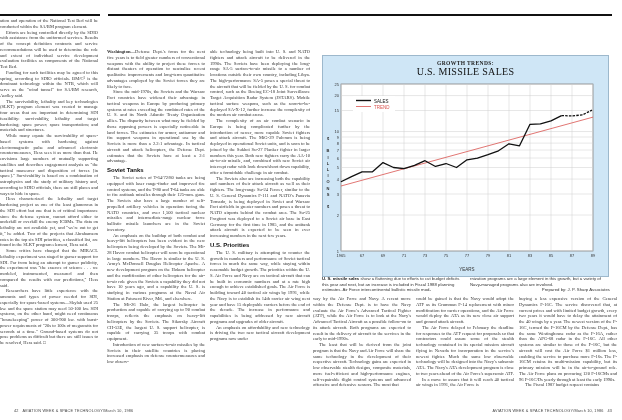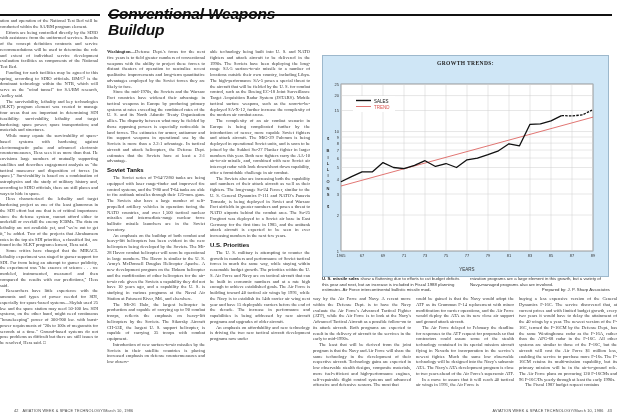--- a/index.html
+++ b/index.html
@@ -21,21 +21,20 @@
   .footer{position:absolute;top:409px;font-family:"Liberation Sans",sans-serif;font-size:3.8px;color:#444;letter-spacing:.2px;}
   svg text{font-family:"Liberation Sans",sans-serif;}
 </style>
 </head>
 <body>
 
 <div class="rule" style="left:0;top:14px;width:100px;"></div>
 <div class="rule" style="left:108px;top:14px;width:504px;"></div>
 
 <div class="headline">
-  <div>Conventional Weapons Buildup</div>
 </div>
 
 <div class="col" style="left:0;top:18px;width:98px;height:388px;">
   <p class="noindent">ation and operation of the National Test Bed will be conducted within the SA/BM program element.</p>
   <p>Efforts are being controlled directly by the SDIO with assistance from the uniformed services. Results of the concept definition contracts and service recommendations will be used to determine the role and extent of individual service development evaluation facilities as components of the National Test Bed.</p>
   <p>Funding for such facilities may be agreed to this spring, according to SDIO officials. BM/C³ is the dominant technology within the NTB, which will serve as the "wind tunnel" for SA/BM research, Audley said.</p>
   <p>The survivability, lethality and key technologies (SLKT) program element was created to manage four areas that are important in determining SDI feasibility: survivability, lethality and target hardening; space power; space transportation; and materials and structures.</p>
   <p>While many equate the survivability of space-based systems with hardening against electromagnetic pulse and advanced electronic countermeasures, Hess sees it as more than that. He envisions large numbers of mutually supporting satellites and describes engagement analysis as "the tactical maneuver and disposition of forces [in space]." Survivability is based on a combination of astrophysics and the study of military history and, according to SDIO officials, there are still places and ways to hide in space.</p>
   <p>Hess characterized the lethality and target hardening project as one of the least glamorous in the SDI effort but one that is of critical importance since the defense system, cannot afford either to underkill or overkill the enemy ICBMs. The data on lethality are not available yet, and "we're out to get it," he added. Two of the projects that Abrahamson rates in the top six SDI priorities, a classified list, are found in the SLKT program element, Hess said.</p>
   <p>Some critics have charged that the MIRACL lethality experiment was staged to garner support for SDI. Far from being an attempt to garner publicity, the experiment was "the essence of science . . . we modeled, instrumented, measured and then compared the results with our predictions," Hess said.</p>
@@ -56,20 +55,21 @@
   <p class="noindent">able technology being built into U. S. and NATO fighters and attack aircraft to be delivered in the 1990s. The Soviets have been deploying the long-range SA-5 surface-to-air missile to a number of locations outside their own country, including Libya. The high-performance SA-5 poses a special threat to the aircraft that will be fielded by the U. S. for combat control, such as the Boeing EC-18 Joint Surveillance Target Acquisition Radar System (JSTARS). Mobile tactical surface weapons, such as the soon-to-be-deployed SA-X-12, further increase the complexity of the modern air combat arena.</p>
   <p>The complexity of an air combat scenario in Europe is being complicated further by the introduction of newer, more capable Soviet fighters and attack aircraft. The MiG-29 Fulcrum is being deployed in operational Soviet units, and is soon to be joined by the Sukhoi Su-27 Flanker fighter in larger numbers this year. Both new fighters carry the AA-10 air-to-air missile, and, combined with new Soviet air intercept radar with look down/shoot down capability, offer a formidable challenge in air combat.</p>
   <p>The Soviets also are increasing both the capability and numbers of their attack aircraft as well as their fighters. The long-range Su-24 Fencer, similar to the U. S. General Dynamics F-111 and NATO's Panavia Tornado, is being deployed in Soviet and Warsaw Pact airfields in greater numbers and poses a threat to NATO airports behind the combat area. The Su-25 Frogfoot was deployed to a Soviet air base in East Germany for the first time in 1985, and the antitank attack aircraft is expected to be seen in ever increasing numbers in the next few years.</p>
   <h3>U.S. Priorities</h3>
   <p>The U. S. military is attempting to counter the growth in numbers and performance of Soviet tactical forces in much the same way, while staying within reasonable budget growth. The priorities within the U. S. Air Force and Navy are on tactical aircraft that can be built in economic numbers and at a rate high enough to achieve established goals. The Air Force is building toward 40 tactical air wings by 1991, while the Navy is to establish its 14th carrier air wing next year and have 15 deployable carriers before the end of the decade. The increase in performance and capabilities is being addressed by new aircraft programs and upgrades of older aircraft.</p>
   <p>An emphasis on affordability and new technology is driving the two new tactical aircraft development programs now under</p>
 </div>
 
 <div class="chartbox">
   <div class="chart-kicker">GROWTH TRENDS:</div>
+  <div class="chart-title">U.S. MISSILE SALES</div>
   <svg id="chart-svg" width="285" height="200" style="position:absolute;left:0;top:22px;">
     <rect x="18" y="6" width="252" height="167" fill="#fff" stroke="#555" stroke-width="0.6"></rect>
     <g id="grid">
         <line x1="18" x2="270" y1="173" y2="173" stroke="#cfcfcf" stroke-width="0.5"></line>
         <line x1="18" x2="270" y1="137.03850740087168" y2="137.03850740087168" stroke="#cfcfcf" stroke-width="0.5"></line>
         <line x1="18" x2="270" y1="116.00238276042023" y2="116.00238276042023" stroke="#cfcfcf" stroke-width="0.5"></line>
         <line x1="18" x2="270" y1="101.07701480174337" y2="101.07701480174337" stroke="#cfcfcf" stroke-width="0.5"></line>
         <line x1="18" x2="270" y1="89.5" y2="89.5" stroke="#cfcfcf" stroke-width="0.5"></line>
         <line x1="18" x2="270" y1="80.04089016129191" y2="80.04089016129191" stroke="#cfcfcf" stroke-width="0.5"></line>
         <line x1="18" x2="270" y1="72.043326747299" y2="72.043326747299" stroke="#cfcfcf" stroke-width="0.5"></line>

